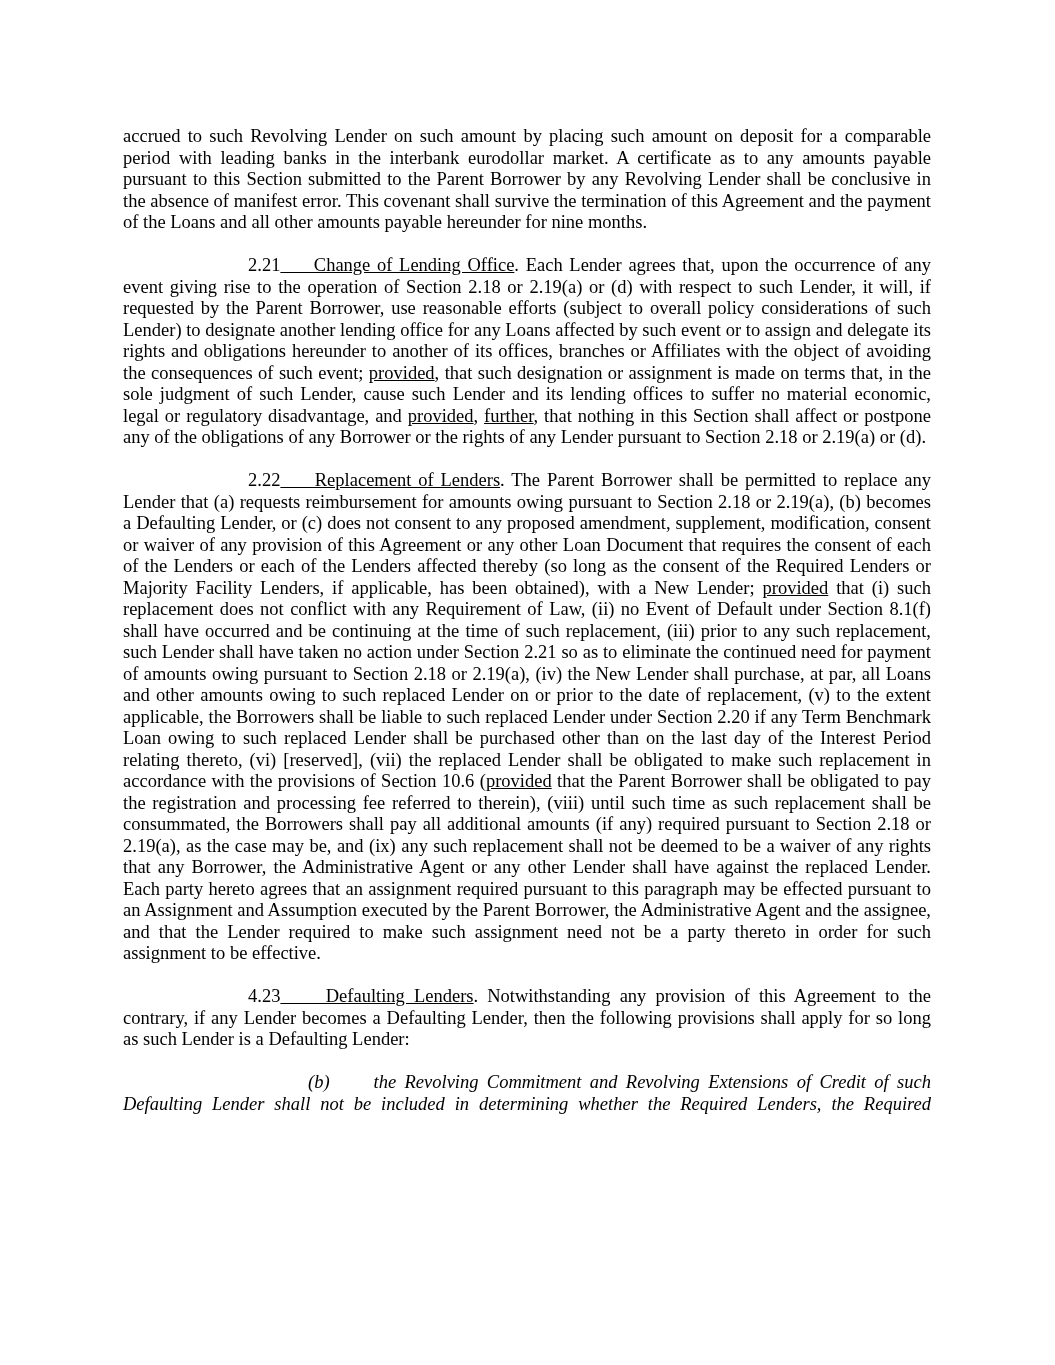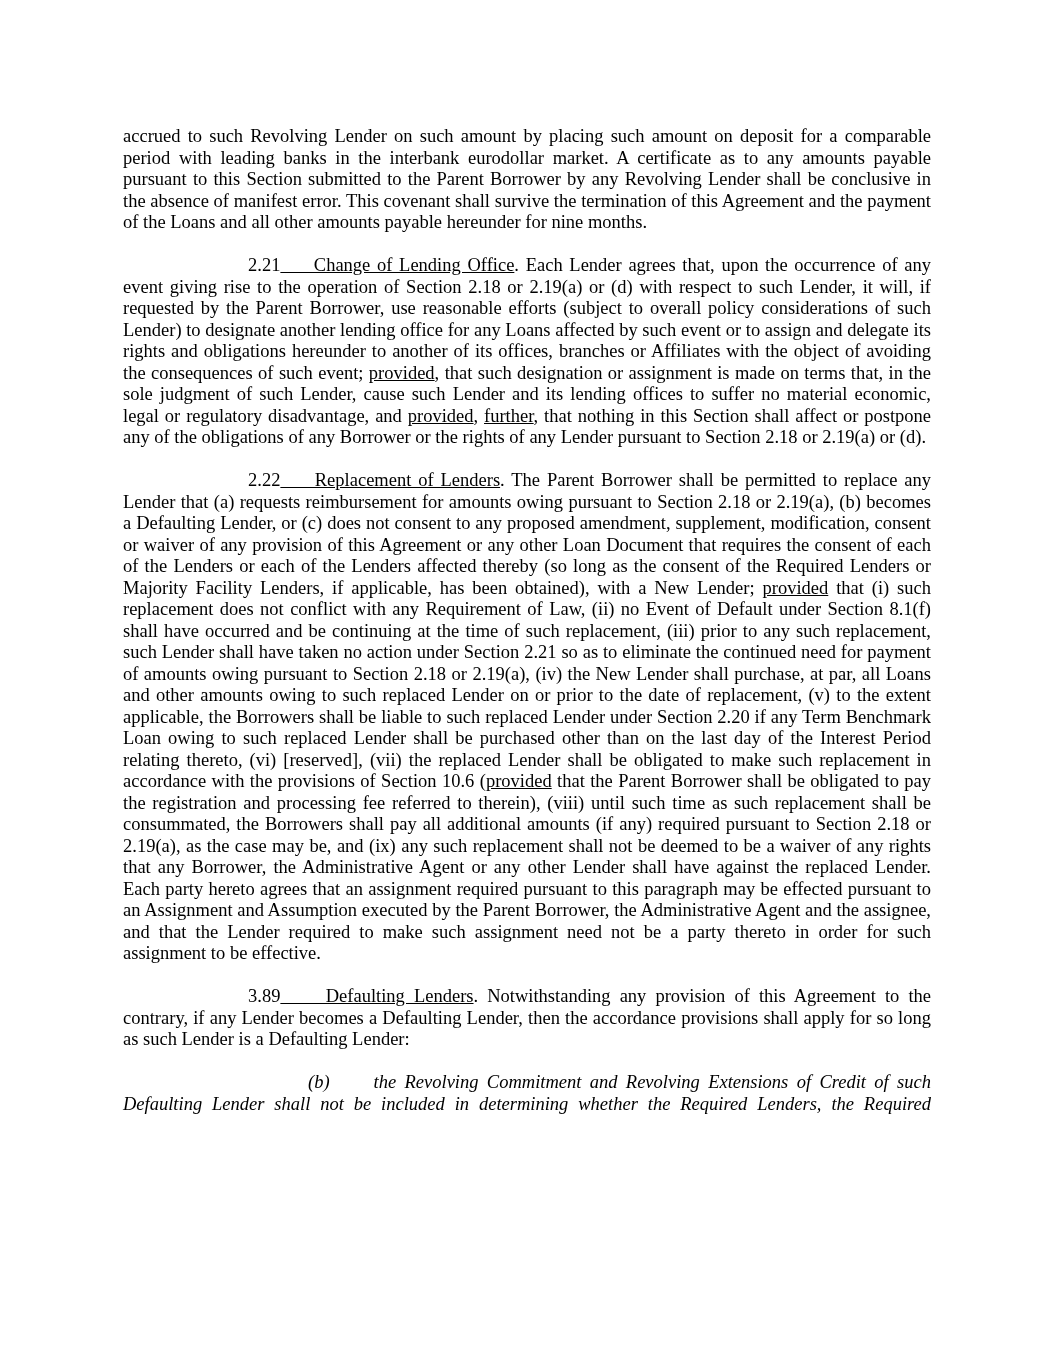--- a/index.html
+++ b/index.html
@@ -45,21 +45,21 @@
 
 <div class="page">
   <div class="content">
 
     <p class="para">accrued to such Revolving Lender on such amount by placing such amount on deposit for a comparable period with leading banks in the interbank eurodollar market.  A certificate as to any amounts payable pursuant to this Section submitted to the Parent Borrower by any Revolving Lender shall be conclusive in the absence of manifest error.  This covenant shall survive the termination of this Agreement and the payment of the Loans and all other amounts payable hereunder for nine months.</p>
 
     <p class="para indent"><span>2.21</span><span class="u">&nbsp;&nbsp;&nbsp;&nbsp;&nbsp;Change of Lending Office</span><span>.  Each Lender agrees that, upon the occurrence of any event giving rise to the operation of Section 2.18 or 2.19(a) or (d) with respect to such Lender, it will, if requested by the Parent Borrower, use reasonable efforts (subject to overall policy considerations of such Lender) to designate another lending office for any Loans affected by such event or to assign and delegate its rights and obligations hereunder to another of its offices, branches or Affiliates with the object of avoiding the consequences of such event; </span><span class="u">provided</span><span>, that such designation or assignment is made on terms that, in the sole judgment of such Lender, cause such Lender and its lending offices to suffer no material economic, legal or regulatory disadvantage, and </span><span class="u">provided</span><span>, </span><span class="u">further</span><span>, that nothing in this Section shall affect or postpone any of the obligations of any Borrower or the rights of any Lender pursuant to Section 2.18 or 2.19(a) or (d).</span></p>
 
     <p class="para indent"><span>2.22</span><span class="u">&nbsp;&nbsp;&nbsp;&nbsp;&nbsp;Replacement of Lenders</span><span>.  The Parent Borrower shall be permitted to replace any Lender that (a) requests reimbursement for amounts owing pursuant to Section 2.18 or 2.19(a), (b) becomes a Defaulting Lender, or (c) does not consent to any proposed amendment, supplement, modification, consent or waiver of any provision of this Agreement or any other Loan Document that requires the consent of each of the Lenders or each of the Lenders affected thereby (so long as the consent of the Required Lenders or Majority Facility Lenders, if applicable, has been obtained), with a New Lender; </span><span class="u">provided</span><span> that (i) such replacement does not conflict with any Requirement of Law, (ii) no Event of Default under Section 8.1(f) shall have occurred and be continuing at the time of such replacement, (iii) prior to any such replacement, such Lender shall have taken no action under Section 2.21 so as to eliminate the continued need for payment of amounts owing pursuant to Section 2.18 or 2.19(a), (iv) the New Lender shall purchase, at par, all Loans and other amounts owing to such replaced Lender on or prior to the date of replacement, (v) to the extent applicable, the Borrowers shall be liable to such replaced Lender under Section 2.20 if any Term Benchmark Loan owing to such replaced Lender shall be purchased other than on the last day of the Interest Period relating thereto, (vi) [reserved], (vii) the replaced Lender shall be obligated to make such replacement in accordance with the provisions of Section 10.6 (</span><span class="u">provided</span><span> that the Parent Borrower shall be obligated to pay the registration and processing fee referred to therein), (viii) until such time as such replacement shall be consummated, the Borrowers shall pay all additional amounts (if any) required pursuant to Section 2.18 or 2.19(a), as the case may be, and (ix) any such replacement shall not be deemed to be a waiver of any rights that any Borrower, the Administrative Agent or any other Lender shall have against the replaced Lender.  Each party hereto agrees that an assignment required pursuant to this paragraph may be effected pursuant to an Assignment and Assumption executed by the Parent Borrower, the Administrative Agent and the assignee, and that the Lender required to make such assignment need not be a party thereto in order for such assignment to be effective.</span></p>
 
-    <p class="para indent"><span>3.89</span><span class="u">&nbsp;&nbsp;&nbsp;&nbsp;&nbsp;Defaulting Lenders</span><span>.  Notwithstanding any provision of this Agreement to the contrary, if any Lender becomes a Defaulting Lender, then the accordance provisions shall apply for so long as such Lender is a Defaulting Lender:</span></p>
+    <p class="para indent"><span>4.23</span><span class="u">&nbsp;&nbsp;&nbsp;&nbsp;&nbsp;Defaulting Lenders</span><span>.  Notwithstanding any provision of this Agreement to the contrary, if any Lender becomes a Defaulting Lender, then the following provisions shall apply for so long as such Lender is a Defaulting Lender:</span></p>
 
 
     <p class="para item jlast"><span>(b)</span><span class="itemgap"></span><span>the Revolving Commitment and Revolving Extensions of Credit of such Defaulting Lender shall not be included in determining whether the Required Lenders, the Required</span></p>
 
   </div>
 
   <div class="pagenum">85</div>
 </div>
 
 </body></html>

